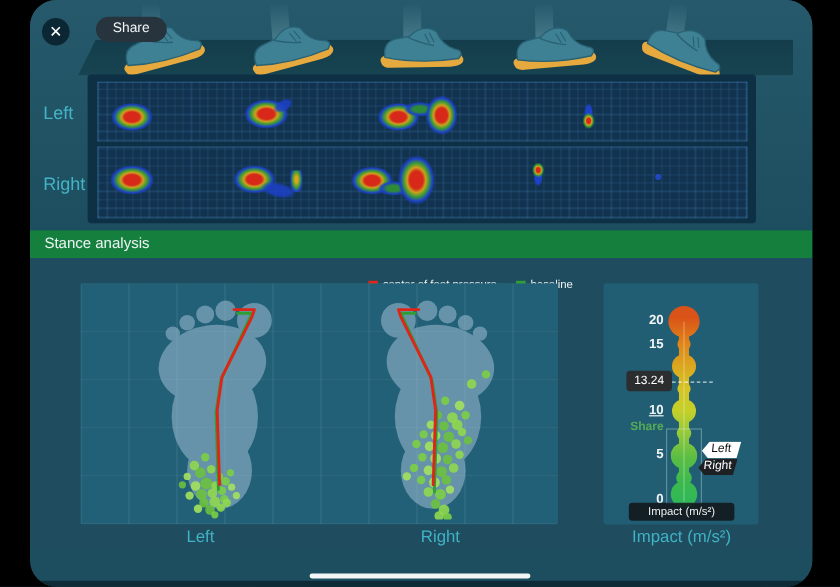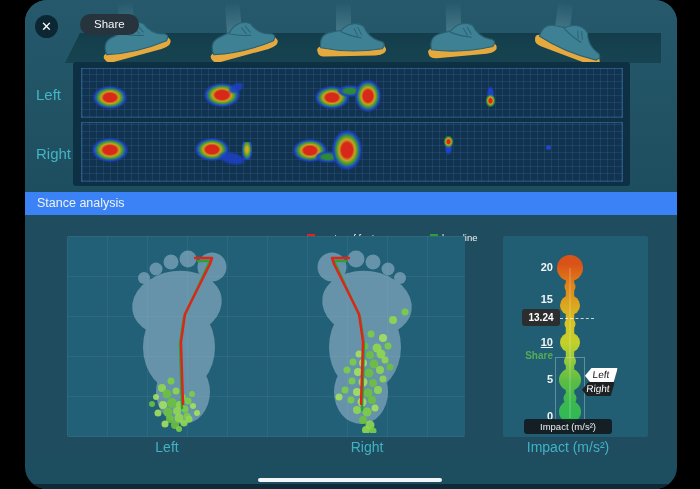--- a/index.html
+++ b/index.html
@@ -31,41 +31,41 @@
   .b-core{background:radial-gradient(ellipse at center,#d7281a 0 26%,#cba01e 37%,#3f9e33 49%,#1d41c8 63%,rgba(18,54,190,0) 73%);}
   .b-bridge{background:radial-gradient(ellipse at center,#2f8f35 0 30%,#1d41c8 55%,rgba(18,54,190,0) 74%);opacity:.95;}
   .b-tail{background:radial-gradient(ellipse at center,#1d41c8 0 45%,rgba(18,54,190,0) 72%);opacity:.85;}
   .b-toe-b{background:radial-gradient(ellipse 46% 26% at 50% 72%,#d7281a 0 32%,#d89f20 52%,#3f9e33 72%,rgba(29,65,200,0) 100%),
                      radial-gradient(ellipse 46% 47% at 50% 50%,#1d41c8 0 55%,rgba(18,54,190,0) 74%);}
   .b-toe-t{background:radial-gradient(ellipse 46% 26% at 50% 28%,#d7281a 0 32%,#d89f20 52%,#3f9e33 72%,rgba(29,65,200,0) 100%),
                      radial-gradient(ellipse 46% 47% at 50% 50%,#1d41c8 0 55%,rgba(18,54,190,0) 74%);}
   .b-green{background:radial-gradient(ellipse at 50% 42%,#d7a51e 0 18%,#3f9e33 45%,#1d41c8 68%,rgba(18,54,190,0) 86%);}
   .b-dot{background:#2448d0;border-radius:50%;opacity:.9;}
   
-  .sec-bar{position:absolute;left:0;width:100%;background:#3b82f6;color:#eef3f5;}
+  .sec-bar{position:absolute;left:0;width:100%;background:#15803d;color:#eef3f5;}
   .stance-bar{top:192px;height:23px;font-size:12.5px;line-height:23px;}
   .stance-bar span{margin-left:12px;}
   .stance{position:absolute;left:0;top:215px;width:100%;height:243px;background:#1f4d5f;}
   
   .legend{position:absolute;left:282px;top:17px;display:flex;gap:16px;align-items:center;
           color:#f0f5f6;font-size:9.5px;}
   .legend .sq{width:8px;height:8px;margin-right:4px;display:inline-block;}
   .legend .item{display:flex;align-items:center;}
   
   .foot-panel{position:absolute;left:42px;top:21px;width:398px;height:201px;background:#226078;border-radius:2px;
       background-image:repeating-linear-gradient(0deg,rgba(255,255,255,.05) 0 1px,transparent 1px 40px),
                        repeating-linear-gradient(90deg,rgba(255,255,255,.05) 0 1px,transparent 1px 40px);}
-  .gauge-panel{position:absolute;left:478px;top:21px;width:145px;height:201px;background:#215e74;border-radius:2px;}
+  .gauge-panel{position:absolute;left:478px;top:21px;width:129px;height:201px;background:#215e74;border-radius:2px;}
   .axis-lab{position:absolute;top:224px;width:120px;text-align:center;color:#3fb3c4;font-size:14px;}
   .gtick{position:absolute;left:18px;width:32px;text-align:right;color:#f2f6f7;font-size:11px;font-weight:bold;}
   .gnormal{position:absolute;left:12px;width:38px;text-align:right;color:#55ab55;font-size:10px;font-weight:bold;}
   .grange{position:absolute;left:52px;top:121px;width:28px;height:61px;border:1px solid rgba(210,235,225,.35);}
   .gdash{position:absolute;left:57px;width:34px;border-top:1.5px dashed rgba(255,255,255,.75);}
   .gbadge{position:absolute;left:19px;width:38px;height:17px;background:#2b2d2e;border-radius:3px;
-          color:#fff;font-size:10px;line-height:17px;text-align:center;font-weight:bold;}
+          color:#fff;font-size:10px;line-height:17px;text-align:center;}
   .gtip{position:absolute;width:32px;height:14px;font-size:10px;line-height:14px;text-align:center;
         clip-path:polygon(0 55%,18% 0,100% 0,92% 100%,18% 100%);transform:skewX(-6deg);}
   .gtip-left{left:82px;top:132px;background:#fff;color:#111;}
   .gtip-right{left:79px;top:146px;background:#1e2124;color:#fff;}
   .gimpact{position:absolute;left:21px;top:183px;width:88px;height:15px;background:rgba(18,23,26,.88);
            border-radius:3px;color:#eee;font-size:9.5px;line-height:15px;text-align:center;}
   
   .footer{top:458px;height:26px;}
   .tab{position:absolute;left:4px;top:0;height:26px;width:118px;background:#1e4a59;display:flex;align-items:center;cursor:pointer;}
   .tab .accent{width:3px;height:100%;background:#2f959c;}
@@ -291,21 +291,21 @@
             <circle cx="67" cy="106.5" r="10"></circle>
             <circle cx="67" cy="125.125" r="6"></circle>
             <circle cx="67" cy="143.75" r="11"></circle>
             <circle cx="67" cy="162.375" r="6.5"></circle>
             <circle cx="67" cy="175.785" r="11"></circle>
           </g>
         <rect x="66.5" y="32" width="1" height="150" fill="#fff" opacity="0.3"></rect>
       </svg>
       <div id="gticks">
           <div class="gtick" style="top: 25px;">20</div>
-          <div class="gtick" style="top: 57px;">15</div>
+          <div class="gtick" style="top: 45px;">15</div>
           <div class="gtick" style="top: 99.5px; text-decoration: underline;">10</div>
           <div class="gtick" style="top: 136.75px;">5</div>
           <div class="gtick" style="top: 174px;">0</div>
         </div>
       <div class="gnormal" style="top: 114.4px;">Share</div>
       <div class="grange"></div>
       <div class="gdash" style="top: 82.362px;"></div>
       <div class="gbadge" style="top: 73.362px;">13.24</div>
       <div class="gtip gtip-left">Left</div>
       <div class="gtip gtip-right">Right</div>

